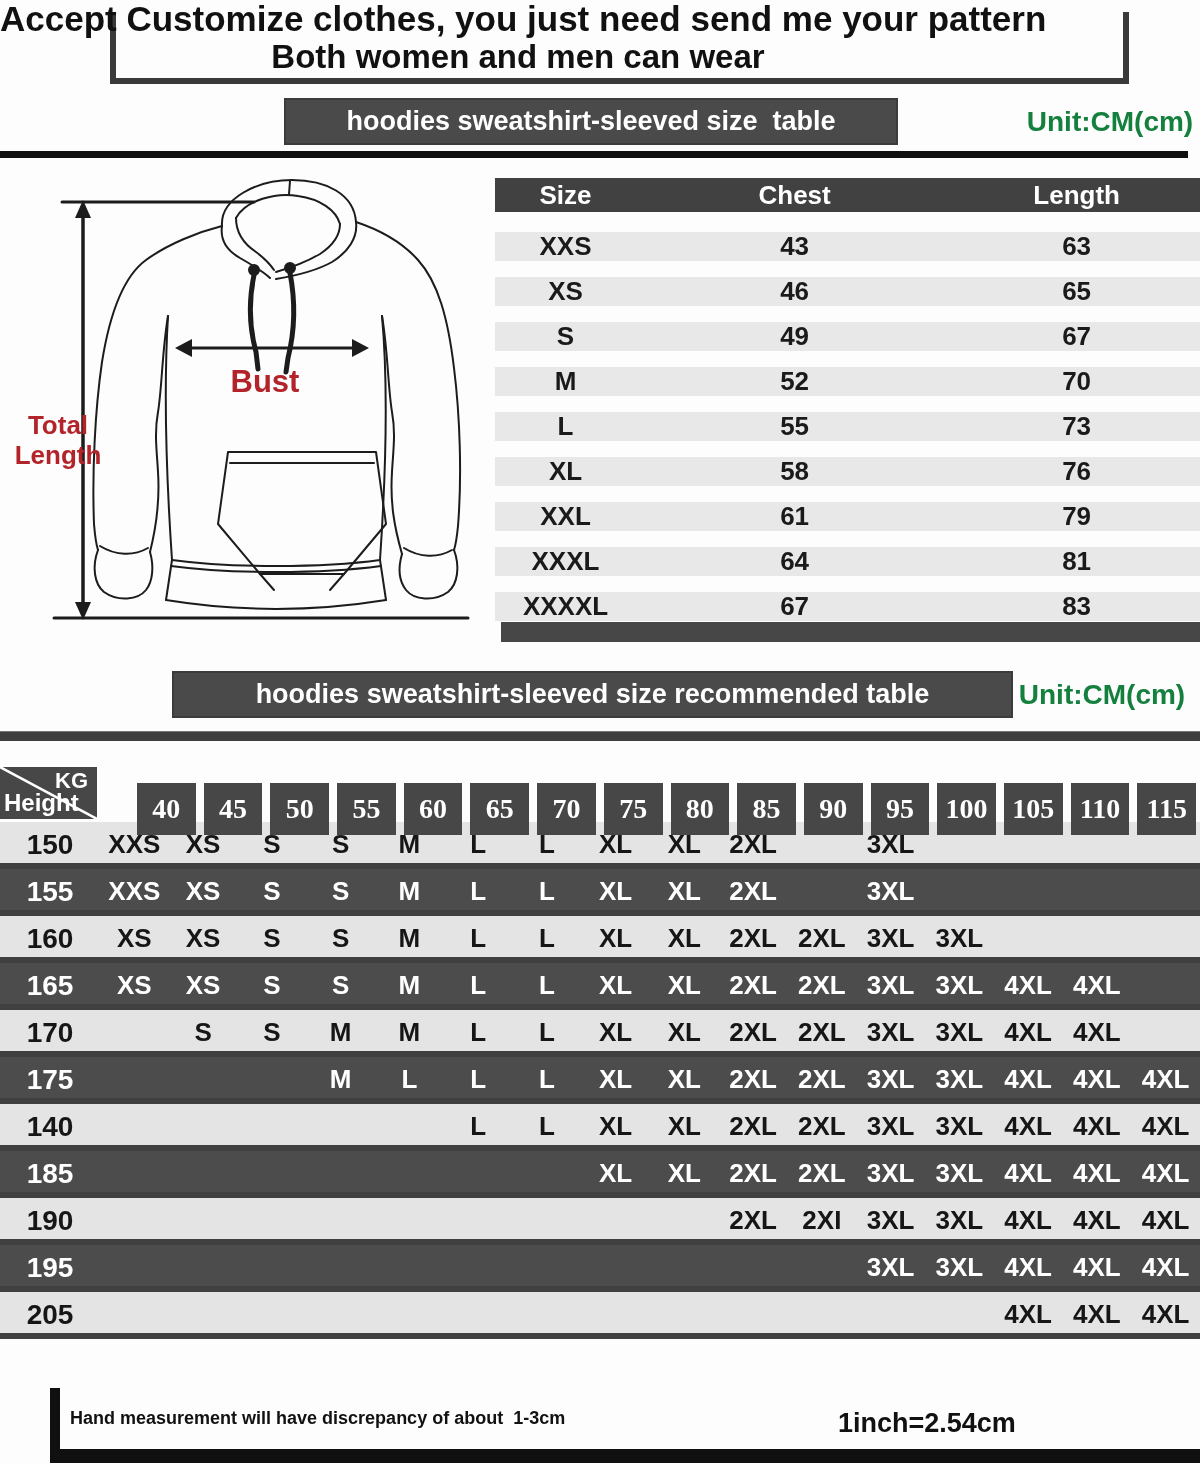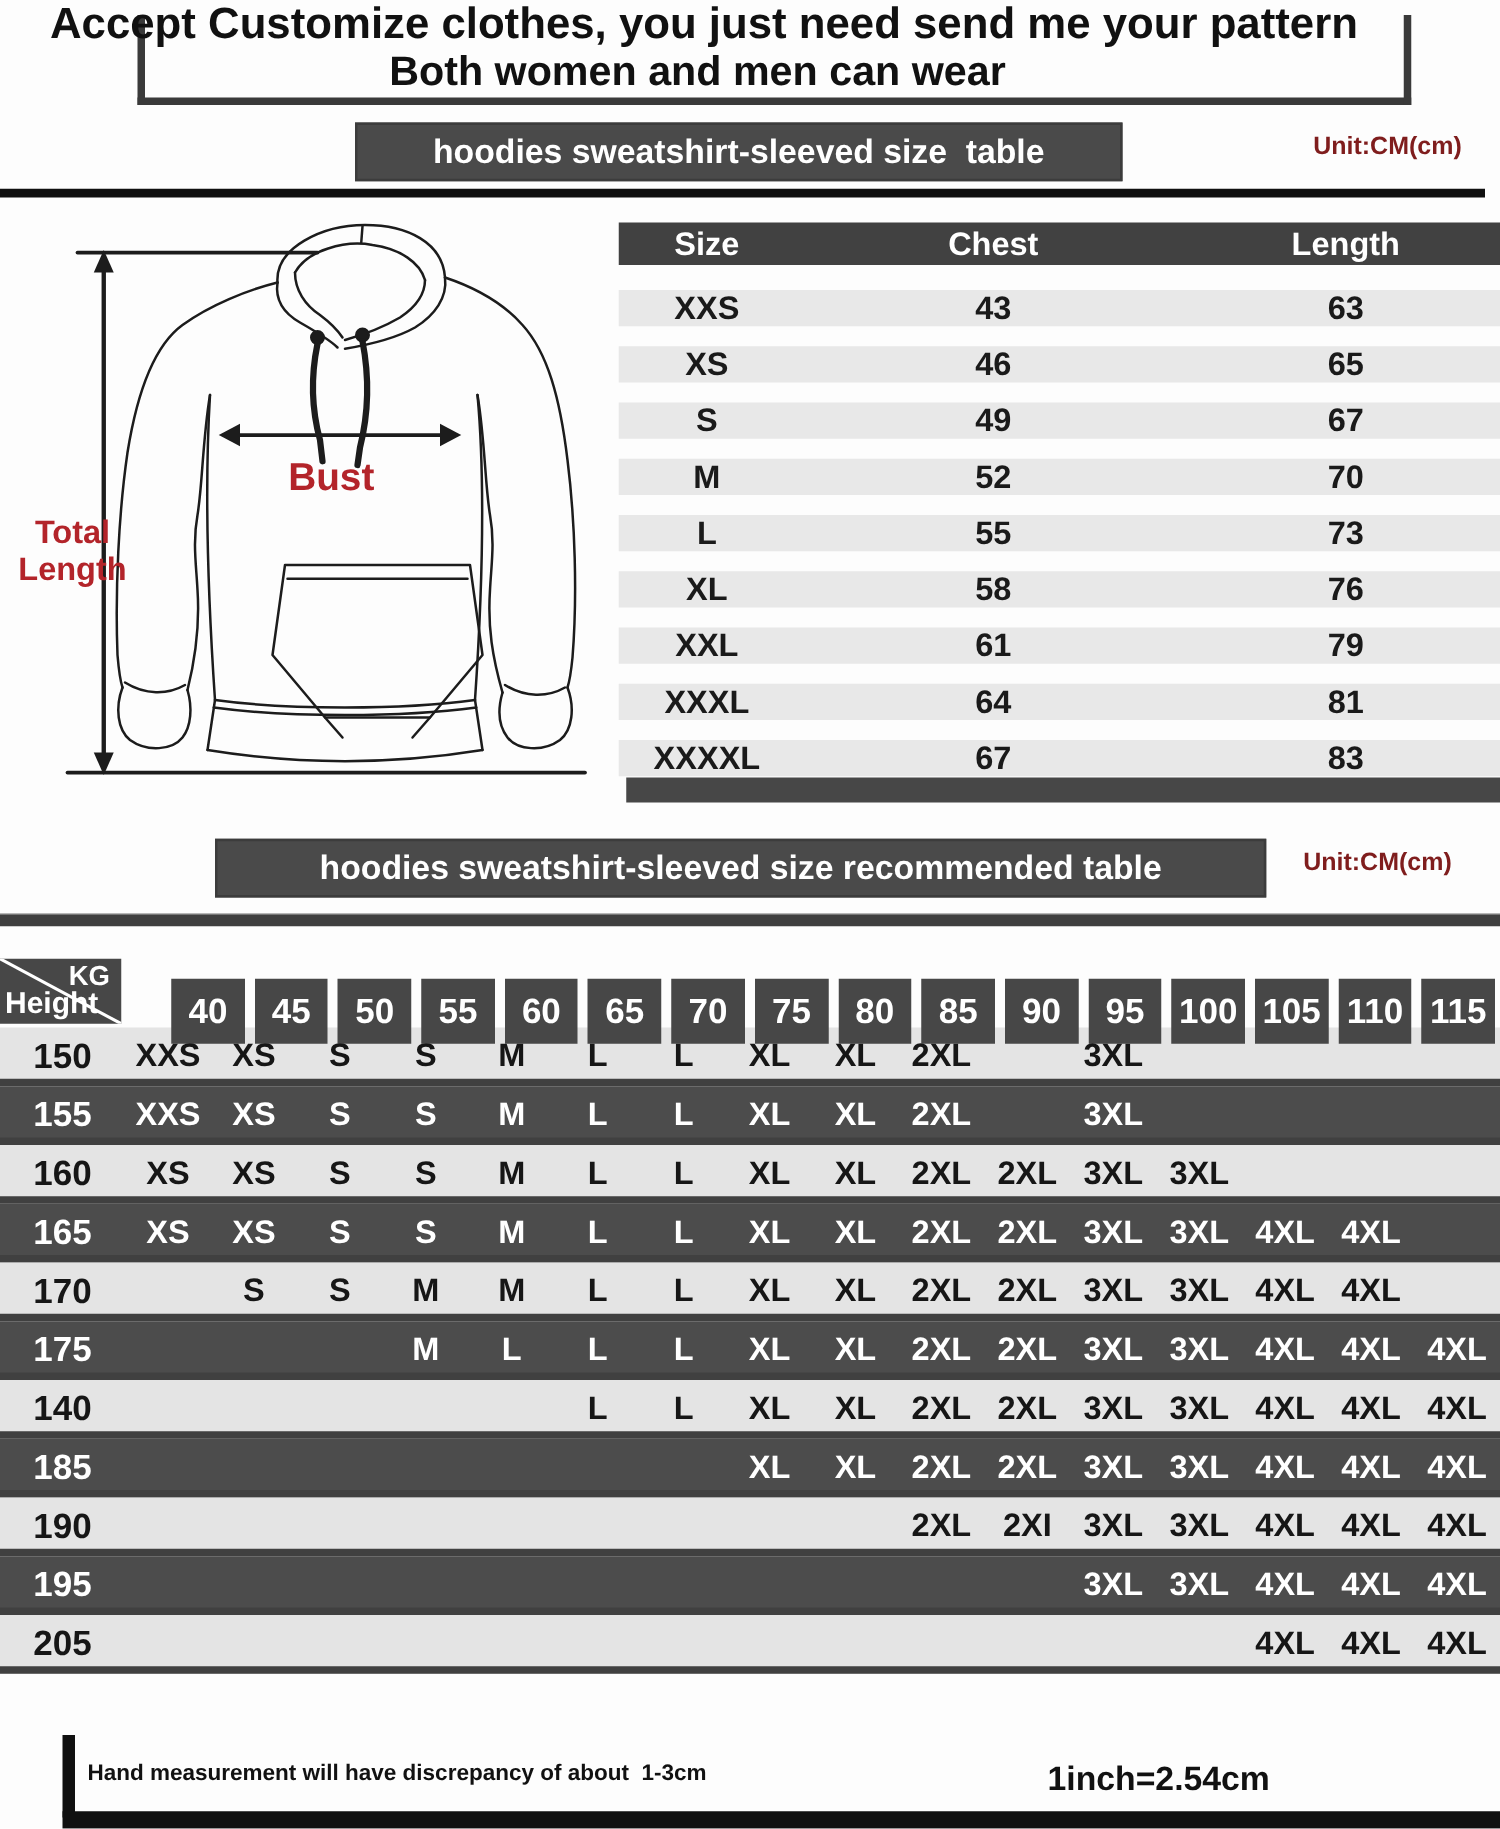--- a/index.html
+++ b/index.html
@@ -2,30 +2,30 @@
 <html><head>
 <meta charset="utf-8">
 <style>
   html,body{margin:0;padding:0;background:#fff;}
   .page{position:relative;width:1200px;height:1463px;background:#fdfdfd;overflow:hidden;
         font-family:"Liberation Sans",sans-serif;font-weight:bold;color:#111;}
 
   
   .hdr-box{position:absolute;left:110px;top:12px;width:1019px;height:72px;box-sizing:border-box;
            border-left:6px solid #3a3a3a;border-right:6px solid #3a3a3a;border-bottom:6px solid #3a3a3a;}
-  .hdr-text{position:absolute;left:0;top:0;width:1036px;text-align:center;padding-left:40px;}
+  .hdr-text{position:absolute;left:0;top:0;width:1036px;text-align:center;}
   .hdr-line1{font-size:35px;line-height:38px;white-space:pre;}
   .hdr-line2{font-size:33px;line-height:37px;white-space:pre;}
 
   
   .bar{position:absolute;background:#4a4a4a;border:2px solid #3c3c3c;box-sizing:border-box;
        color:#fff;text-align:center;white-space:pre;}
   .bar1{left:284px;top:98px;width:614px;height:47px;font-size:27px;line-height:43px;}
   .bar2{left:172px;top:671px;width:841px;height:47px;font-size:27px;line-height:43px;}
-  .unit{position:absolute;font-size:20px;color:#7f1d1d;white-space:pre;}
+  .unit{position:absolute;font-size:28px;color:#15803d;white-space:pre;}
   .unit1{left:1020px;top:106px;width:180px;text-align:center;}
   .unit2{left:1012px;top:679px;width:180px;text-align:center;}
 
   .topline{position:absolute;left:0;top:151px;width:1188px;height:7px;background:#101010;}
   .divider2{position:absolute;left:0;top:731px;width:1200px;height:9px;background:#3f3f3f;
             border-top:1px solid #777;}
 
   
   .hoodie{position:absolute;left:50px;top:172px;width:420px;height:480px;}
   .lbl-total{position:absolute;left:6px;top:410px;width:104px;text-align:center;
@@ -44,21 +44,21 @@
   .st-footbar{position:absolute;left:6px;top:444px;width:699px;height:20px;background:#474747;}
 
   
   .rtable{position:absolute;left:0;top:767px;width:1200px;}
   .rt-head{display:flex;height:52px;gap:33px;}
   .rt-corner{position:relative;width:97px;margin-right:3px;background:#474747;color:#fff;}
   .rt-kg{position:absolute;top:1px;right:9px;font-size:22px;}
   .rt-height{position:absolute;bottom:2px;left:4px;font-size:24px;}
   .rt-diag{position:absolute;left:0;top:0;width:100%;height:100%;}
   .rt-weights{flex:1;display:flex;}
-  .rt-wcol{flex:1;padding:16px 4px;box-sizing:border-box;}
+  .rt-wcol{flex:1;padding:16px 4px;box-sizing:border-box;font-family:Liberation Serif, serif;}
   .rt-wbox{height:52px;background:#474747;color:#fff;font-size:28px;line-height:52px;text-align:center;}
   .rt-rows{margin-top:3px;}
   .rt-row{display:flex;height:47px;box-sizing:border-box;border-bottom:6px solid #404040;}
   .rt-rows > .rt-row:nth-of-type(odd){background:#e4e4e4;color:#161616;}
   .rt-rows > .rt-row:nth-of-type(even){background:#4c4c4c;color:#fff;}
   .rt-h{width:100px;font-size:28px;line-height:45px;text-align:center;}
   .rt-cells{flex:1;display:flex;}
   .rt-cell{flex:1;font-size:26px;line-height:45px;text-align:center;}
 
   

